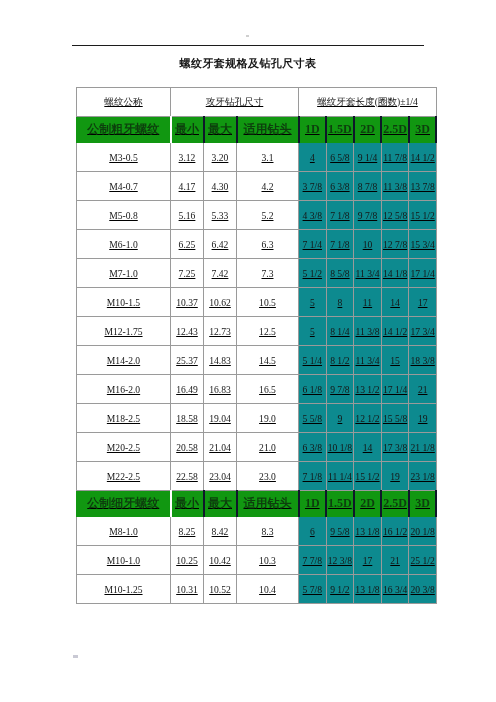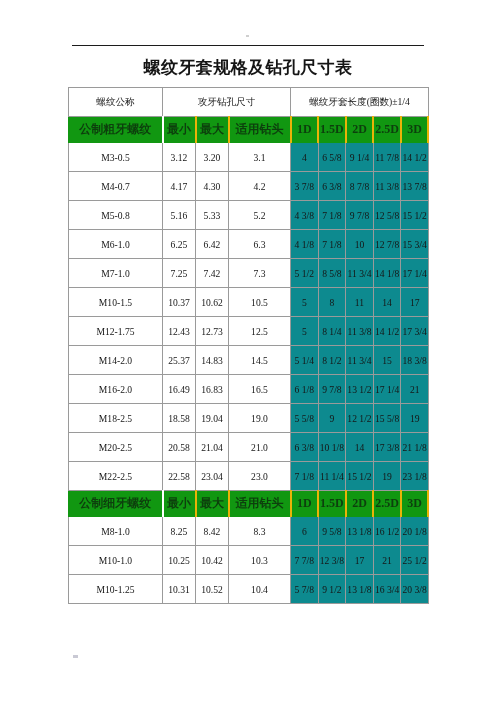--- a/index.html
+++ b/index.html
@@ -41,43 +41,44 @@
     height: 0;
     border-top: 1.5px solid #1c1c1c;
   }
 
   .doc-title {
     position: absolute;
     left: 0;
     top: 56px;
     width: 496px;
     text-align: center;
-    font-size: 17px;
+    font-size: 11px;
     color: #151515;
     letter-spacing: 0.4px;
     font-weight: 600;
   }
 
   
   .bottom-mark {
     position: absolute;
     left: 73px;
     top: 655px;
     width: 5px;
     height: 3px;
     background: #c9c9d4;
   }
 
   table.spec {
     position: absolute;
-    left: 68px;
+    left: 76px;
     top: 87px;
     width: 360px;
     border-collapse: collapse;
     table-layout: fixed;
+    text-decoration: underline;
   }
 
   table.spec td {
     border: 1px solid #9a9a9a;
     text-align: center;
     vertical-align: middle;
     font-size: 9.6px;
     color: #161616;
     height: 28px;
     padding: 0 1px;
@@ -102,21 +103,21 @@
   tr.sec-hdr td {
     background: #119711;
     color: #0d3f0d;
     font-size: 12px;
     font-weight: 600;
     border: 1px solid #119711;
     height: 25px;
   }
   tr.sec-hdr td.seg-gap {
     border-left: 2px solid #ffffff;
-    border-right: 2px solid #eab308;
+    border-right: 2px solid #0f172a;
     margin-left: 12px;
   }
 
   td.teal {
     background: #0d8a8f;
     color: #0b3b3f;
     font-size: 9.2px;
     border: 1px solid #1fa0a4;
   }
 
@@ -199,21 +200,21 @@
           <td class="teal">7 1/8</td>
           <td class="teal">9 7/8</td>
           <td class="teal">12 5/8</td>
           <td class="teal">15 1/2</td>
         </tr>
         <tr>
           <td class="plain">M6-1.0</td>
           <td class="plain numcol">6.25</td>
           <td class="plain numcol">6.42</td>
           <td class="plain numcol">6.3</td>
-          <td class="teal">4 1/8</td>
+          <td class="teal">7 1/4</td>
           <td class="teal">7 1/8</td>
           <td class="teal">10</td>
           <td class="teal">12 7/8</td>
           <td class="teal">15 3/4</td>
         </tr>
         <tr>
           <td class="plain">M7-1.0</td>
           <td class="plain numcol">7.25</td>
           <td class="plain numcol">7.42</td>
           <td class="plain numcol">7.3</td>

